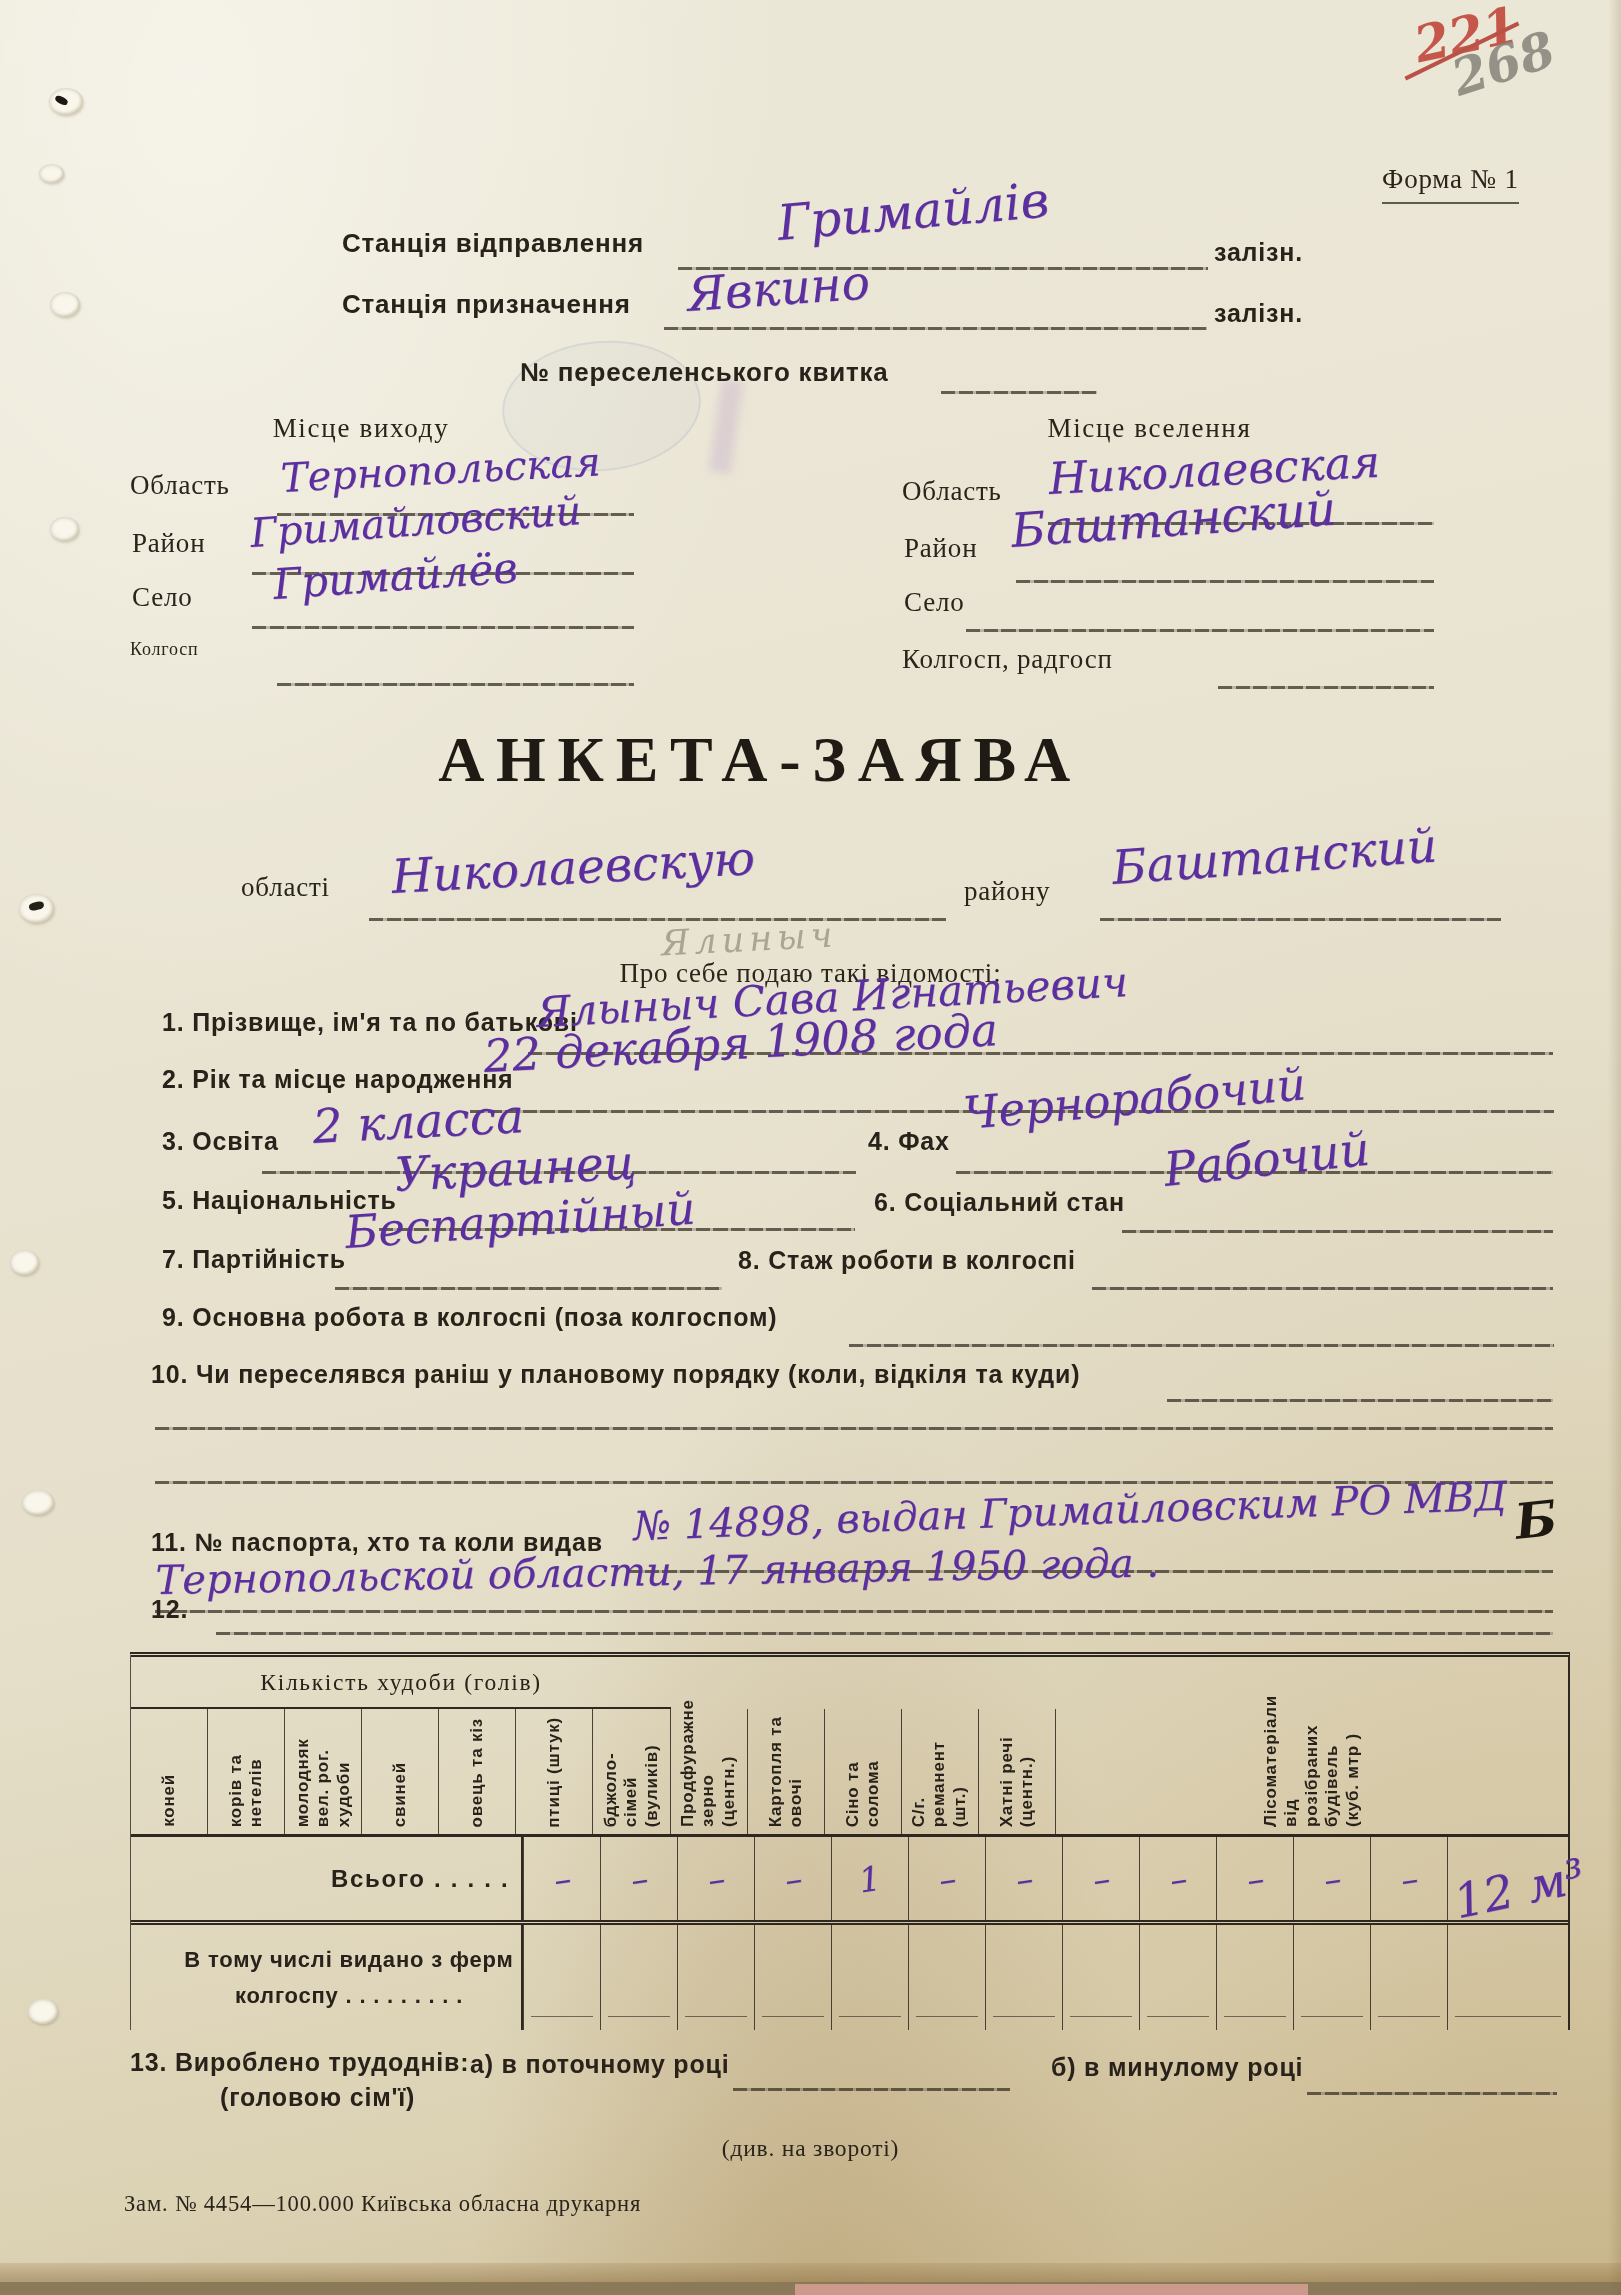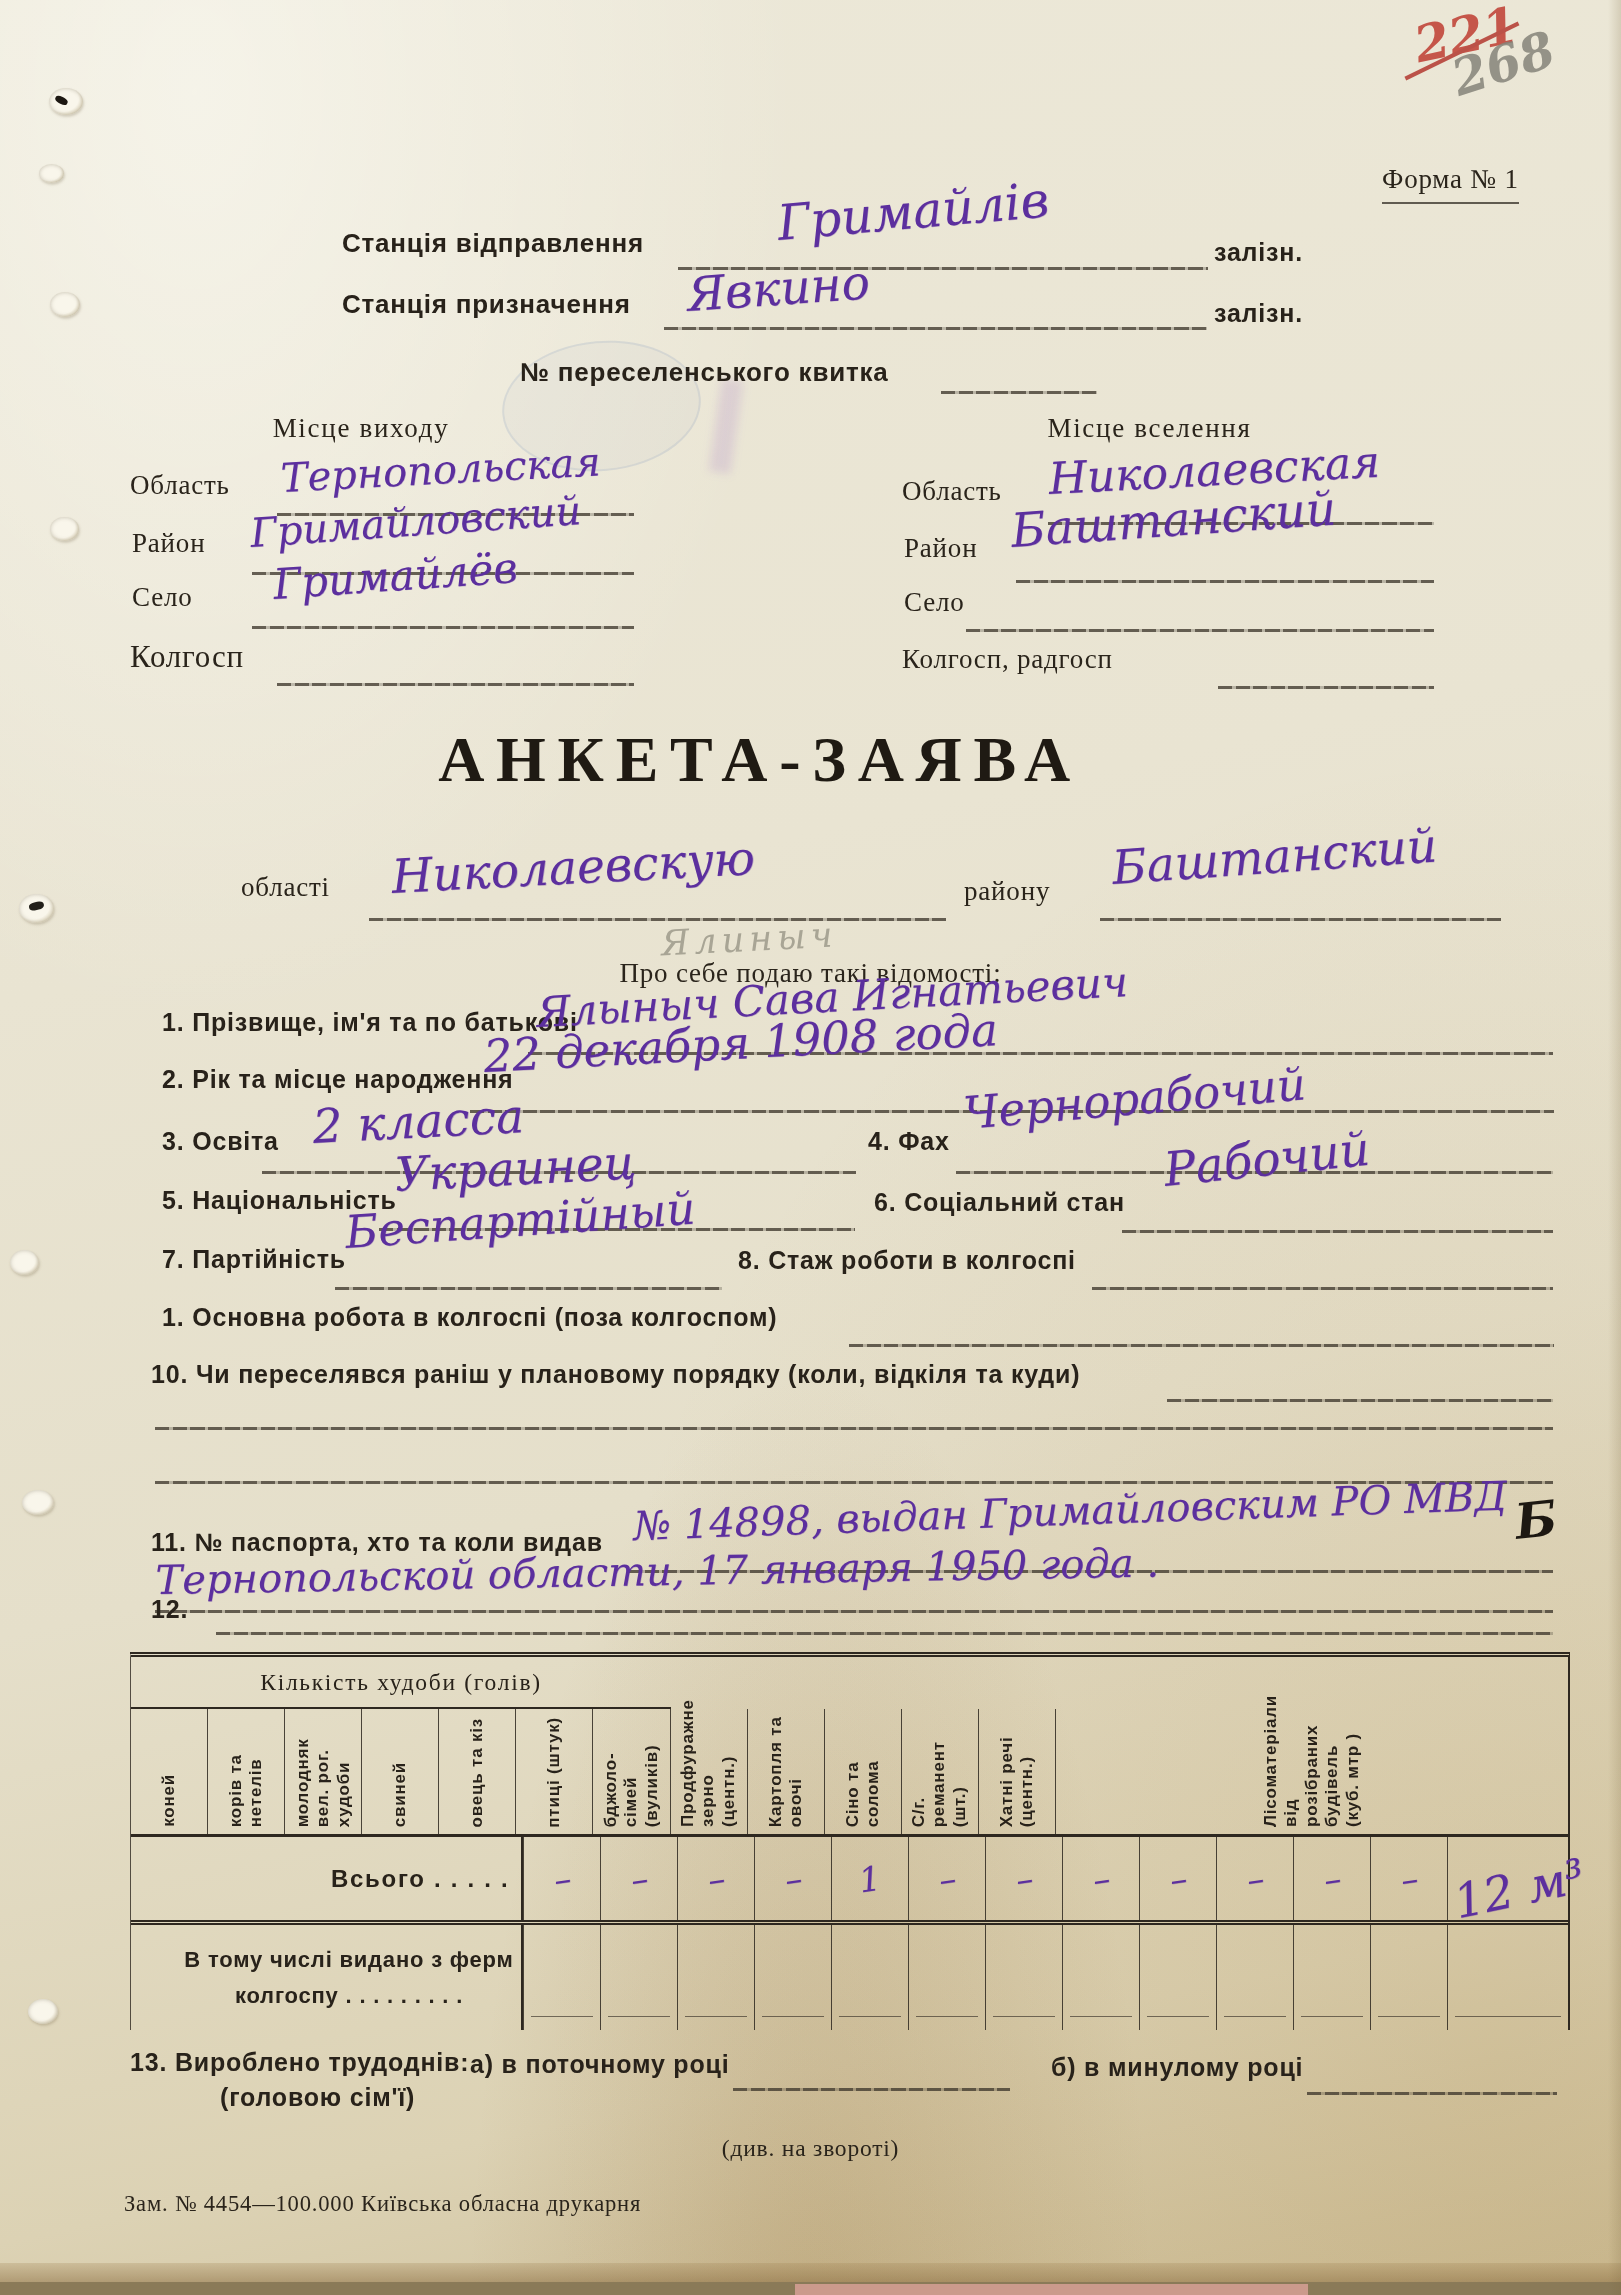--- a/index.html
+++ b/index.html
@@ -103,21 +103,21 @@
   <div class="abs serif" style="left:210px;top:413px;width:302px;text-align:center;font-size:27px;letter-spacing:1.7px;">Місце виходу</div>
   <div class="abs serif" style="left:130px;top:470px;font-size:27px;">Область</div>
   <div class="rule" style="left:277px;top:513px;width:357px;"></div>
   <div class="hw" style="left:282px;top:455px;font-size:40px;">Тернопольская</div>
   <div class="abs serif" style="left:132px;top:528px;font-size:27px;">Район</div>
   <div class="rule" style="left:252px;top:572px;width:382px;"></div>
   <div class="hw" style="left:252px;top:510px;font-size:40px;transform:rotate(-4deg);">Гримайловский</div>
   <div class="abs serif" style="left:132px;top:582px;font-size:27px;">Село</div>
   <div class="rule" style="left:252px;top:626px;width:382px;"></div>
   <div class="hw" style="left:275px;top:560px;font-size:42px;transform:rotate(-4deg);">Гримайлёв</div>
-  <div class="abs serif" style="left:130px;top:639px;font-size:31px;">Колгосп</div>
+  <div class="abs serif" style="left:130px;top:639px;font-size:18px;">Колгосп</div>
   <div class="rule" style="left:277px;top:683px;width:357px;"></div>
 
   <div class="abs serif" style="left:990px;top:413px;width:319px;text-align:center;font-size:27px;letter-spacing:1.7px;">Місце вселення</div>
   <div class="abs serif" style="left:902px;top:476px;font-size:27px;">Область</div>
   <div class="rule" style="left:1048px;top:522px;width:386px;"></div>
   <div class="hw" style="left:1050px;top:453px;font-size:44px;">Николаевская</div>
   <div class="abs serif" style="left:904px;top:533px;font-size:27px;">Район</div>
   <div class="rule" style="left:1016px;top:580px;width:418px;"></div>
   <div class="hw" style="left:1013px;top:503px;font-size:47px;transform:rotate(-4deg);">Баштанский</div>
   <div class="abs serif" style="left:904px;top:587px;font-size:27px;">Село</div>
@@ -157,21 +157,21 @@
   <div class="abs print" style="left:874px;top:1188px;font-size:25px;">6. Соціальний стан</div>
   <div class="rule" style="left:1122px;top:1230px;width:431px;"></div>
   <div class="hw" style="left:1167px;top:1142px;font-size:47px;transform:rotate(-6deg);">Рабочий</div>
 
   <div class="abs print" style="left:162px;top:1245px;font-size:25px;">7. Партійність</div>
   <div class="rule" style="left:335px;top:1287px;width:387px;"></div>
   <div class="hw" style="left:347px;top:1206px;font-size:45px;transform:rotate(-4deg);">Беспартійный</div>
   <div class="abs print" style="left:738px;top:1246px;font-size:25px;">8. Стаж роботи в колгоспі</div>
   <div class="rule" style="left:1092px;top:1287px;width:461px;"></div>
 
-  <div class="abs print" style="left:162px;top:1303px;font-size:25px;">1. Основна робота в колгоспі (поза колгоспом)</div>
+  <div class="abs print" style="left:162px;top:1303px;font-size:25px;">9. Основна робота в колгоспі (поза колгоспом)</div>
   <div class="rule" style="left:849px;top:1344px;width:705px;"></div>
 
   <div class="abs print" style="left:151px;top:1360px;font-size:25px;">10. Чи переселявся раніш у плановому порядку (коли, відкіля та куди)</div>
   <div class="rule" style="left:1167px;top:1399px;width:386px;"></div>
   <div class="rule" style="left:155px;top:1427px;width:1398px;"></div>
   <div class="rule" style="left:155px;top:1481px;width:1398px;"></div>
 
   <div class="abs print" style="left:151px;top:1528px;font-size:25px;">11. № паспорта, хто та коли видав</div>
   <div class="rule" style="left:627px;top:1570px;width:926px;"></div>
   <div class="hw" style="left:634px;top:1503px;font-size:40px;transform:rotate(-2deg);">№ 14898,  выдан  Гримайловским  РО МВД</div>

